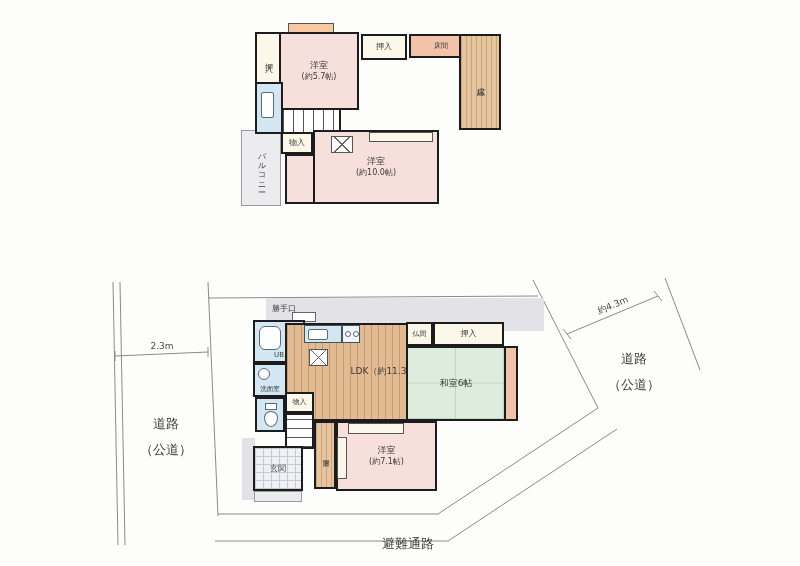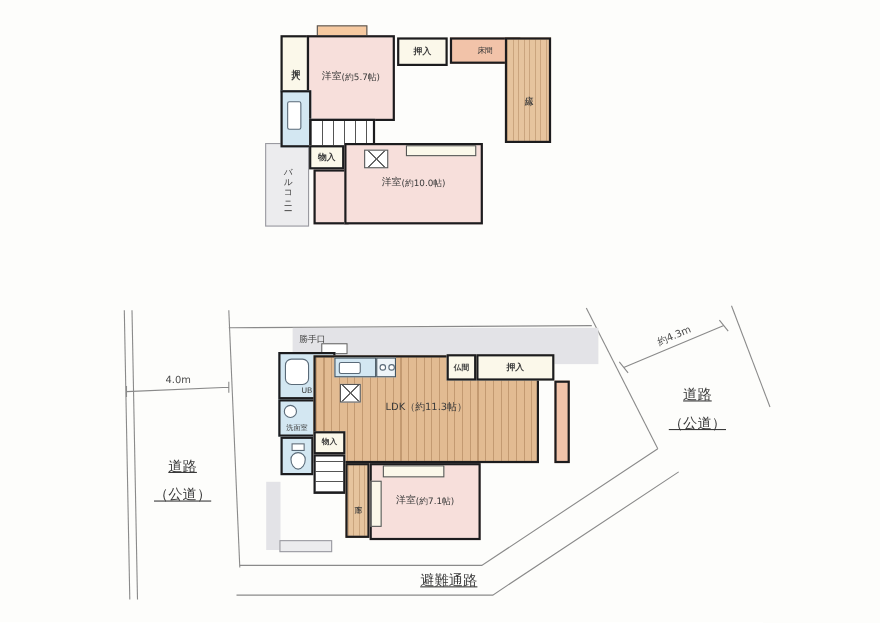--- a/index.html
+++ b/index.html
@@ -3,26 +3,26 @@
 <meta charset="utf-8">
 <style>
   html,body{margin:0;padding:0;background:#fff;}
   #canvas{position:relative;width:800px;height:566px;background:#fdfdfb;overflow:hidden;
           font-family:"DejaVu Sans",sans-serif;color:#3a3a3a;}
   .abs{position:absolute;box-sizing:border-box;}
   .room{position:absolute;box-sizing:border-box;border:2px solid #1c1c1e;}
   .thin{border-width:1px;border-color:#555;}
   .lbl{width:100%;height:100%;display:flex;align-items:center;justify-content:center;
        text-align:center;font-size:9px;line-height:1.25;}
-  .col{flex-direction:row;align-items:center;}
+  .col{flex-direction:column;align-items:center;}
   .sz{font-size:8px;}
   .f8{font-size:8px;} .f7{font-size:7px;} .f65{font-size:6.5px;margin-top:19px;}
   .vtext{writing-mode:vertical-rl;text-orientation:upright;letter-spacing:1px;}
   .pink{background:#f7dfdb;}
-  .cream{background:#fbf8ea;font-weight:bold;}
+  .cream{background:#fbf8ea;}
   .green{background:#dcedde;
          background-image:linear-gradient(#bcd6c0 1px,transparent 1px),
                           linear-gradient(90deg,#bcd6c0 1px,transparent 1px);
          background-size:50% 50%;background-position:-1px -1px;}
   .blue{background:#d3e7f2;}
   .salmon{background:#f2c3a9;}
   .wood{background:#e2bb92;
         background-image:repeating-linear-gradient(90deg,rgba(137,92,52,.35) 0 1px,transparent 1px 7px);}
   .wood-f{background:#e6c49e;
         background-image:repeating-linear-gradient(90deg,rgba(137,92,52,.3) 0 1px,transparent 1px 5px);}
@@ -33,21 +33,21 @@
   .stairs-h{background:#fff;border:2px solid #1c1c1e;
         background-image:repeating-linear-gradient(0deg,#555 0 1px,transparent 1px 9px);}
   .tile{background:#eef0f4;border:2px solid #1c1c1e;
         background-image:linear-gradient(#c6cbd3 1px,transparent 1px),
                          linear-gradient(90deg,#c6cbd3 1px,transparent 1px);
         background-size:8px 8px;}
   .xbox{background-color:#fff;border:1px solid #555;
         background-image:linear-gradient(45deg,transparent calc(50% - .6px),#666 calc(50% - .6px) calc(50% + .6px),transparent calc(50% + .6px)),
                          linear-gradient(-45deg,transparent calc(50% - .6px),#666 calc(50% - .6px) calc(50% + .6px),transparent calc(50% + .6px));}
   .fixture{position:absolute;box-sizing:border-box;background:#fff;border:1px solid #5a6a78;}
-  .roadlbl{position:absolute;text-align:center;font-size:13px;color:#3a3a3a;text-decoration:underline;}
+  .roadlbl{position:absolute;text-align:center;font-size:13px;color:#3a3a3a;}
   .dimlbl{position:absolute;text-align:center;font-size:9px;color:#4a4a4a;}
   svg{position:absolute;left:0;top:0;}
 </style>
 </head>
 <body>
 
 <div id="canvas">
 
   <svg width="800" height="566">
     <g stroke="#8a8a8a" stroke-width="1" fill="none">
@@ -137,50 +137,56 @@
     <div class="fixture" style="left:10px;top:5px;width:6px;height:6px;border-radius:50%"></div>
   </div>
   <div class="abs xbox" style="left:309px;top:349px;width:19px;height:17px"></div>
 
   <div class="room cream" style="left:406px;top:322px;width:27px;height:24px">
     <div class="lbl f7">仏間</div>
   </div>
   <div class="room cream" style="left:433px;top:322px;width:71px;height:24px">
     <div class="lbl f8">押入</div>
   </div>
+  <div class="room green" style="left:406px;top:346px;width:100px;height:75px">
+    <div class="lbl">和室6帖</div>
+  </div>
   <div class="room salmon" style="left:504px;top:346px;width:14px;height:75px"></div>
 
   <div class="room cream" style="left:285px;top:392px;width:29px;height:21px">
     <div class="lbl f7">物入</div>
   </div>
   <div class="abs stairs-h" style="left:285px;top:413px;width:29px;height:36px"></div>
+  <div class="abs tile" style="left:253px;top:446px;width:50px;height:45px">
+    <div class="lbl f8">玄関</div>
+  </div>
   <div class="room wood-f" style="left:314px;top:421px;width:22px;height:68px">
     <div class="lbl vtext f7">廊下</div>
   </div>
   <div class="room pink" style="left:336px;top:421px;width:101px;height:70px">
     <div class="lbl col">
       <span>洋室</span>
       <span class="sz">(約7.1帖)</span>
     </div>
   </div>
   <div class="abs cream" style="left:348px;top:423px;width:56px;height:11px;border:1px solid #555"></div>
   <div class="abs cream" style="left:337px;top:437px;width:10px;height:42px;border:1px solid #555"></div>
 
   <div class="dimlbl" style="left:132px;top:341px;width:60px">
-    <span>4.0m</span>
+    <span>2.3m</span>
   </div>
   <div class="dimlbl" style="left:578px;top:299px;width:70px;transform:rotate(-23deg)">
     <span>約4.3m</span>
   </div>
 
   <div class="roadlbl" style="left:126px;top:415px;width:80px">
     <div>道路</div>
     <div style="margin-top:8px">（公道）</div>
   </div>
   <div class="roadlbl" style="left:594px;top:350px;width:80px">
     <div>道路</div>
     <div style="margin-top:8px">（公道）</div>
   </div>
-  <div class="roadlbl" style="left:358px;top:519px;width:100px">
+  <div class="roadlbl" style="left:358px;top:535px;width:100px">
     <span>避難通路</span>
   </div>
 
 </div>
 
 </body></html>

